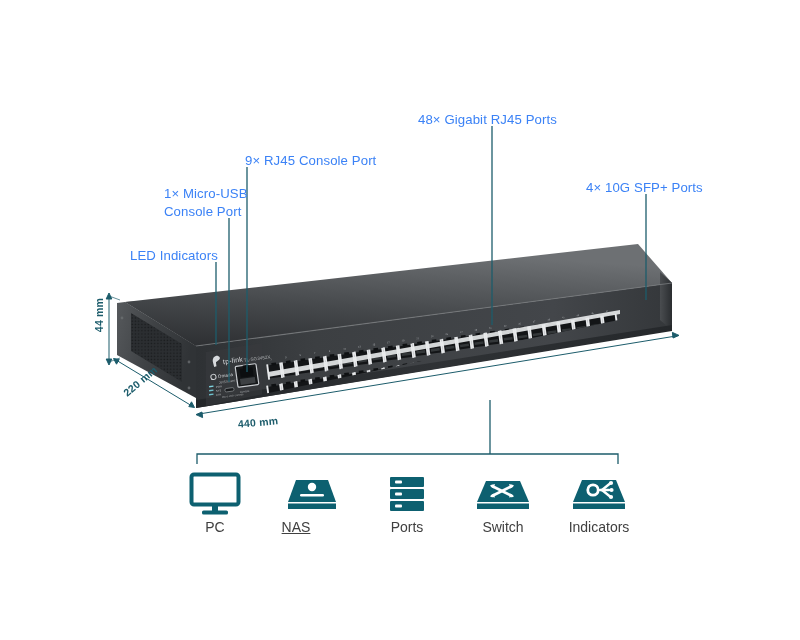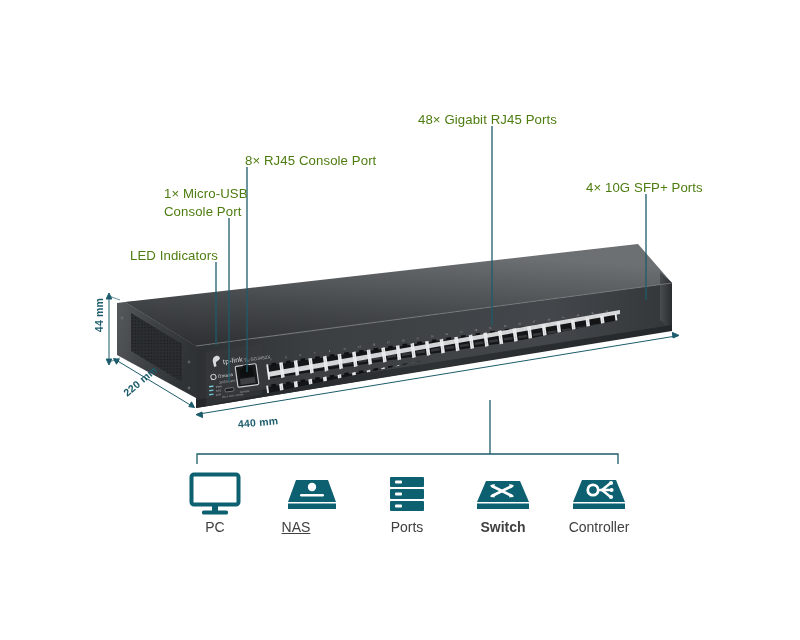--- a/index.html
+++ b/index.html
@@ -22,21 +22,21 @@
   }
   svg.layer {
     position: absolute;
     left: 0; top: 0;
     width: 800px;
     height: 640px;
     overflow: visible;
   }
   .callout-text {
     position: absolute;
-    color: #4d7c0f;
+    color: #3b82f6;
     font-size: 13.2px;
     font-family: "Liberation Sans", sans-serif;
     line-height: 1.35;
     white-space: nowrap;
     letter-spacing: 0.1px;
   }
   .dim-text {
     position: absolute;
     color: #1c5c6b;
     font-size: 10.5px;
@@ -605,21 +605,21 @@
 
   <div id="calloutTexts">
       <div class="callout-text" style="left: 130px; top: 247px;">
         <div>LED Indicators</div>
       </div>
       <div class="callout-text" style="left: 148px; top: 185px; margin-left: 16px;">
         <div>1× Micro-USB</div>
         <div>Console Port</div>
       </div>
       <div class="callout-text" style="left: 245px; top: 152px;">
-        <div>8× RJ45 Console Port</div>
+        <div>9× RJ45 Console Port</div>
       </div>
       <div class="callout-text" style="left: 418px; top: 111px;">
         <div>48× Gigabit RJ45 Ports</div>
       </div>
       <div class="callout-text" style="left: 586px; top: 179px;">
         <div>4× 10G SFP+ Ports</div>
       </div>
     </div>
 
   <div id="dimTexts">
@@ -660,31 +660,31 @@
       <g stroke="#ffffff" stroke-width="2.6" fill="none" stroke-linecap="round">
         <path d="M17,14 L37,24"></path>
         <path d="M17,24 L37,14"></path>
       </g>
       <path d="M34,12 L39,13.2 L35.6,16.4 Z" fill="#ffffff"></path>
       <path d="M34,25.6 L39,24.6 L35.6,21.4 Z" fill="#ffffff"></path>
       <path d="M20,12 L15,13.2 L18.4,16.4 Z" fill="#ffffff"></path>
       <path d="M20,25.6 L15,24.6 L18.4,21.4 Z" fill="#ffffff"></path>
       <path d="M2,31.5 L54,31.5 L54,37 L2,37 Z" fill="#0d6070"></path>
     </svg></div>
-      <div class="device-label" style="left: 503px; top: 519px; font-weight: bold;">Switch</div>
+      <div class="device-label" style="left: 503px; top: 519px;">Switch</div>
       <div class="icon-wrap" style="left: 599px; top: 472px;">
     <svg width="56" height="44" viewBox="0 0 56 44">
       <path d="M11,8 L45,8 L54,30 L2,30 Z" fill="#0d6070"></path>
       <circle cx="22" cy="18" r="5.2" fill="none" stroke="#ffffff" stroke-width="2.8"></circle>
       <g stroke="#ffffff" stroke-width="2.4" fill="none" stroke-linecap="round">
         <path d="M29,18 L38,18"></path>
         <path d="M31,18 L39,11.5"></path>
         <path d="M31,18 L39,24.5"></path>
       </g>
       <circle cx="40" cy="11" r="2.1" fill="#ffffff"></circle>
       <circle cx="40" cy="25" r="2.1" fill="#ffffff"></circle>
       <circle cx="40.5" cy="18" r="2.1" fill="#ffffff"></circle>
       <path d="M2,31.5 L54,31.5 L54,37 L2,37 Z" fill="#0d6070"></path>
     </svg></div>
-      <div class="device-label" style="left: 599px; top: 519px;">Controller</div>
+      <div class="device-label" style="left: 599px; top: 519px;">Indicators</div>
     </div>
 
 </div>
 
 </body></html>

